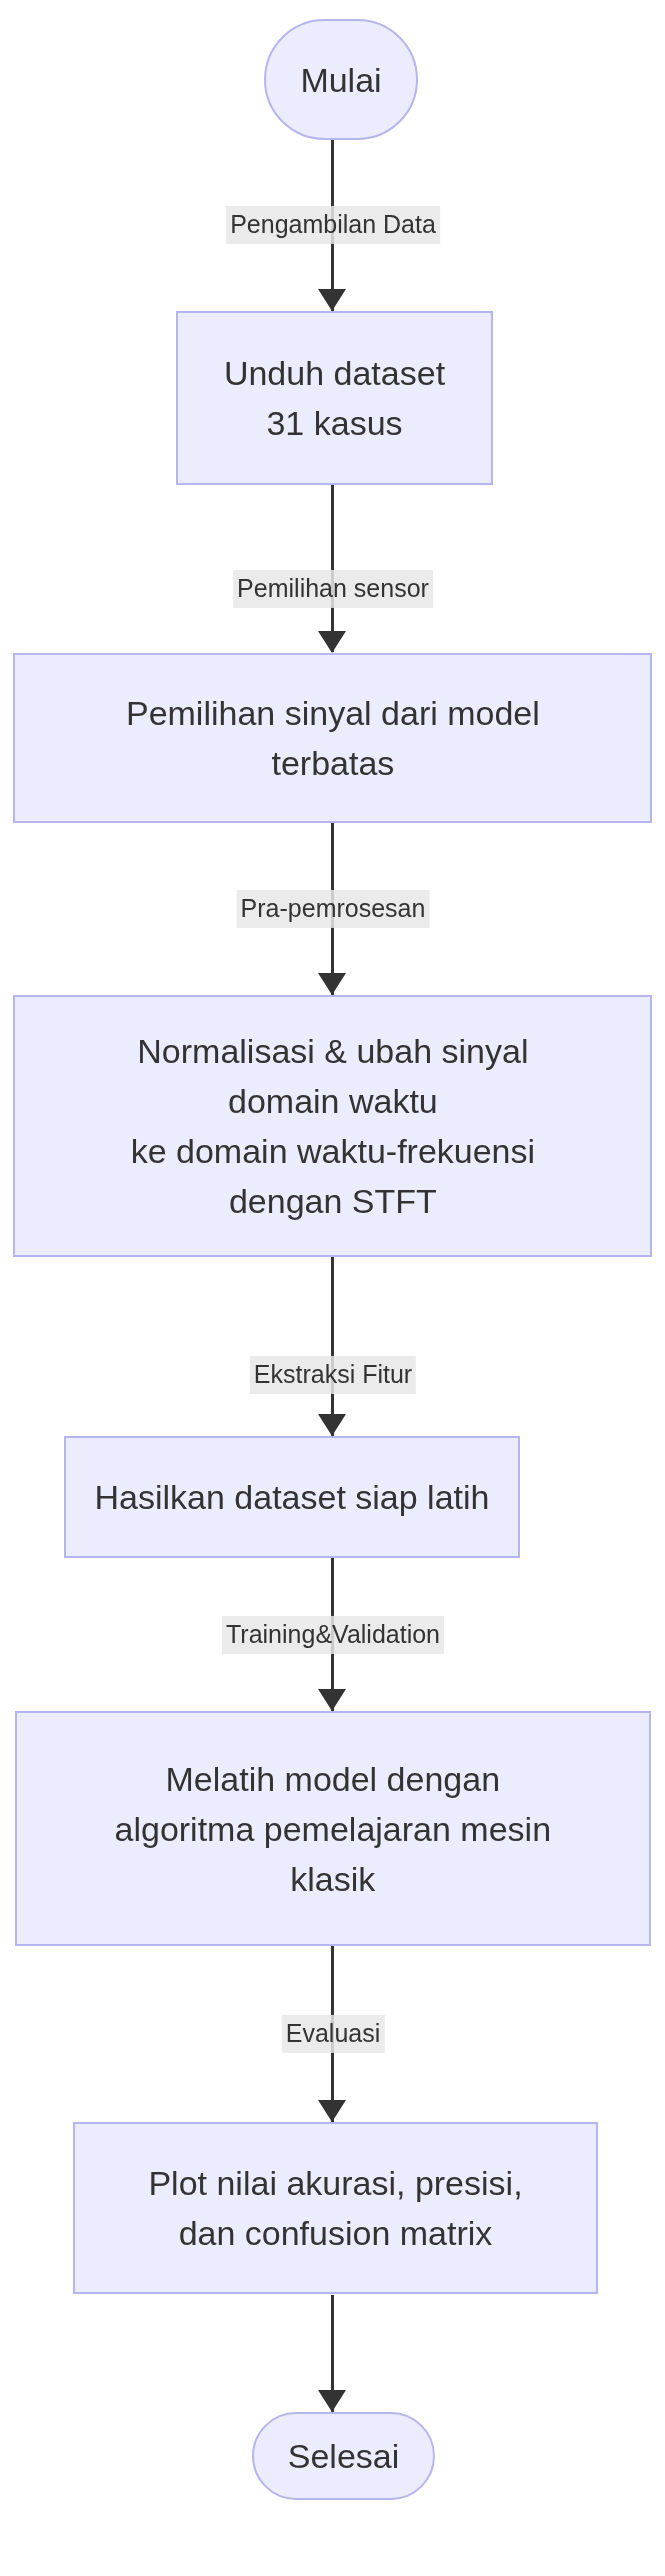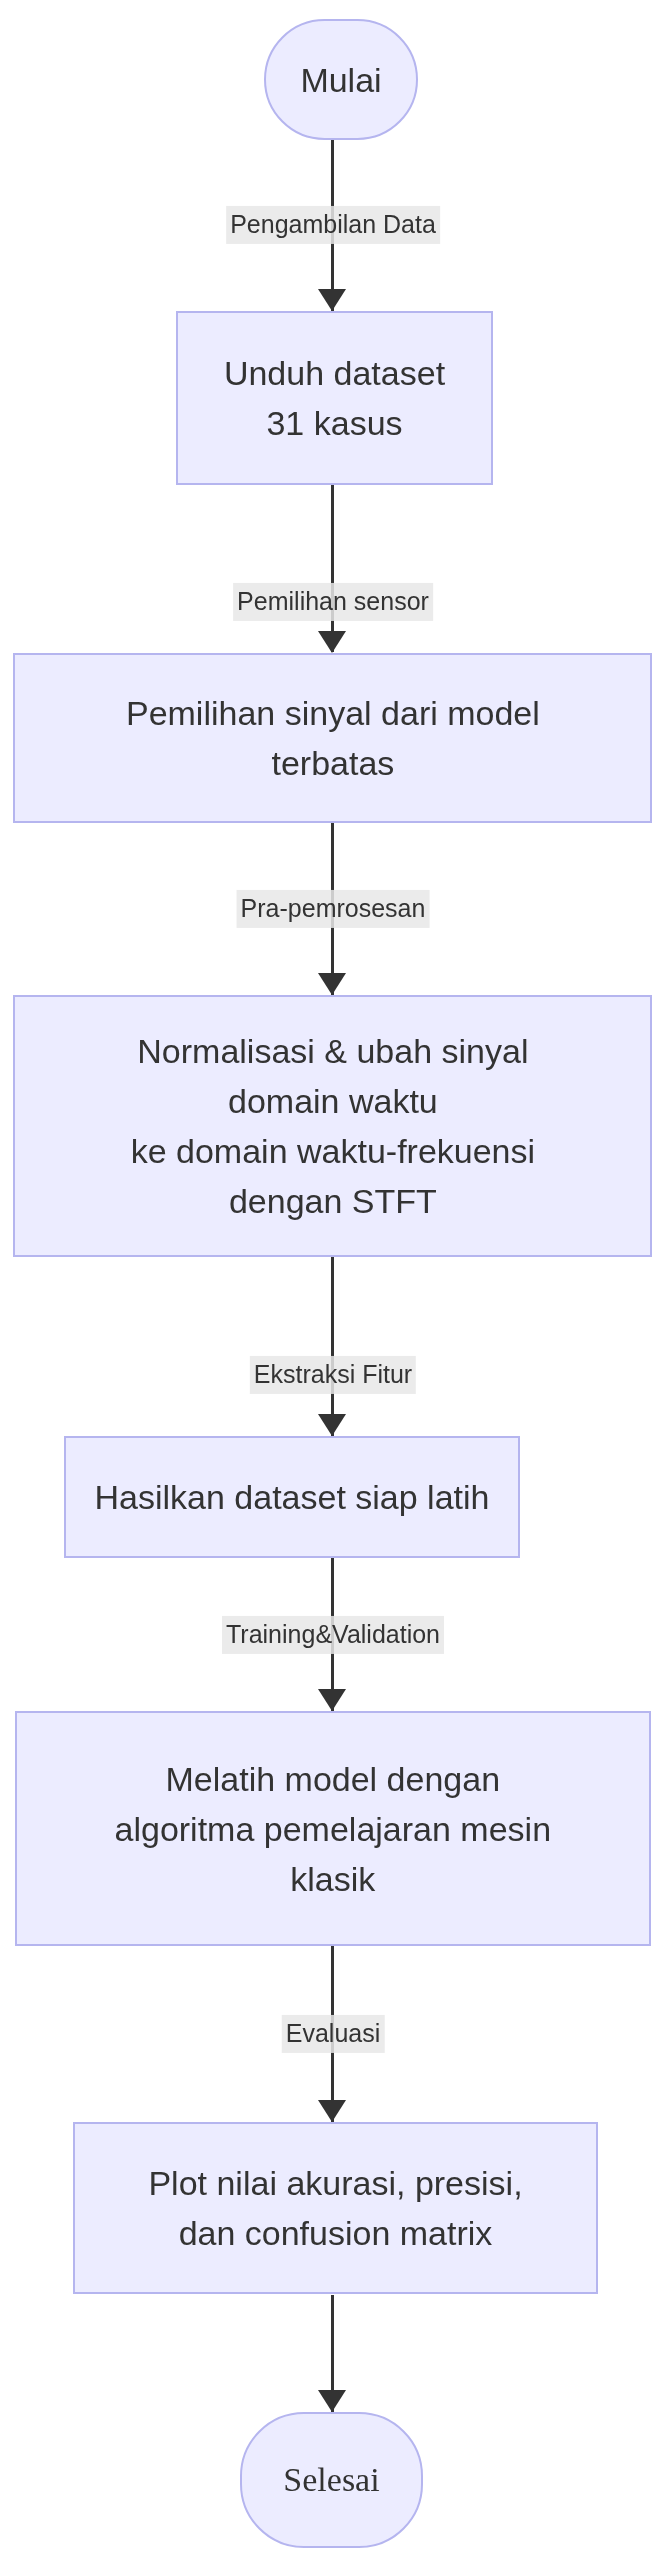--- a/index.html
+++ b/index.html
@@ -80,21 +80,21 @@
 
   <div class="arrowhead" style="top:289px;"></div>
   <div class="arrowhead" style="top:631px;"></div>
   <div class="arrowhead" style="top:973px;"></div>
   <div class="arrowhead" style="top:1414px;"></div>
   <div class="arrowhead" style="top:1689px;"></div>
   <div class="arrowhead" style="top:2100px;"></div>
   <div class="arrowhead" style="top:2390px;"></div>
 
   <div class="edge-label" style="top:225px;">Pengambilan Data</div>
-  <div class="edge-label" style="top:602px;">Pemilihan sensor</div>
+  <div class="edge-label" style="top:589px;">Pemilihan sensor</div>
   <div class="edge-label" style="top:909px;">Pra-pemrosesan</div>
   <div class="edge-label" style="top:1347px;margin-top:28px;">Ekstraksi Fitur</div>
   <div class="edge-label" style="top:1635px;">Training&amp;Validation</div>
   <div class="edge-label" style="top:2034px;text-align:center;">Evaluasi</div>
 
   <div class="node stadium" style="left:264px;top:19px;width:154px;height:121px;">
     <div class="node-line">Mulai</div>
   </div>
 
   <div class="node" style="left:148px;top:311px;width:317px;height:174px;margin-left:28px;">
@@ -122,18 +122,18 @@
     <div class="node-line">Plot nilai akurasi, presisi,</div>
     <div class="node-line">dan confusion matrix</div>
   </div>
 
   <div class="node" style="left:14.8px;top:1711px;width:636px;height:235px;">
     <div class="node-line">Melatih model dengan</div>
     <div class="node-line">algoritma pemelajaran mesin</div>
     <div class="node-line">klasik</div>
   </div>
 
-  <div class="node stadium" style="left:240px;top:2412px;width:183px;height:136px;font-family:Liberation Serif, serif;">
+  <div class="node stadium" style="left:252px;top:2412px;width:183px;height:88px;">
     <div class="node-line">Selesai</div>
   </div>
 
 </div>
 
 
 </body></html>

